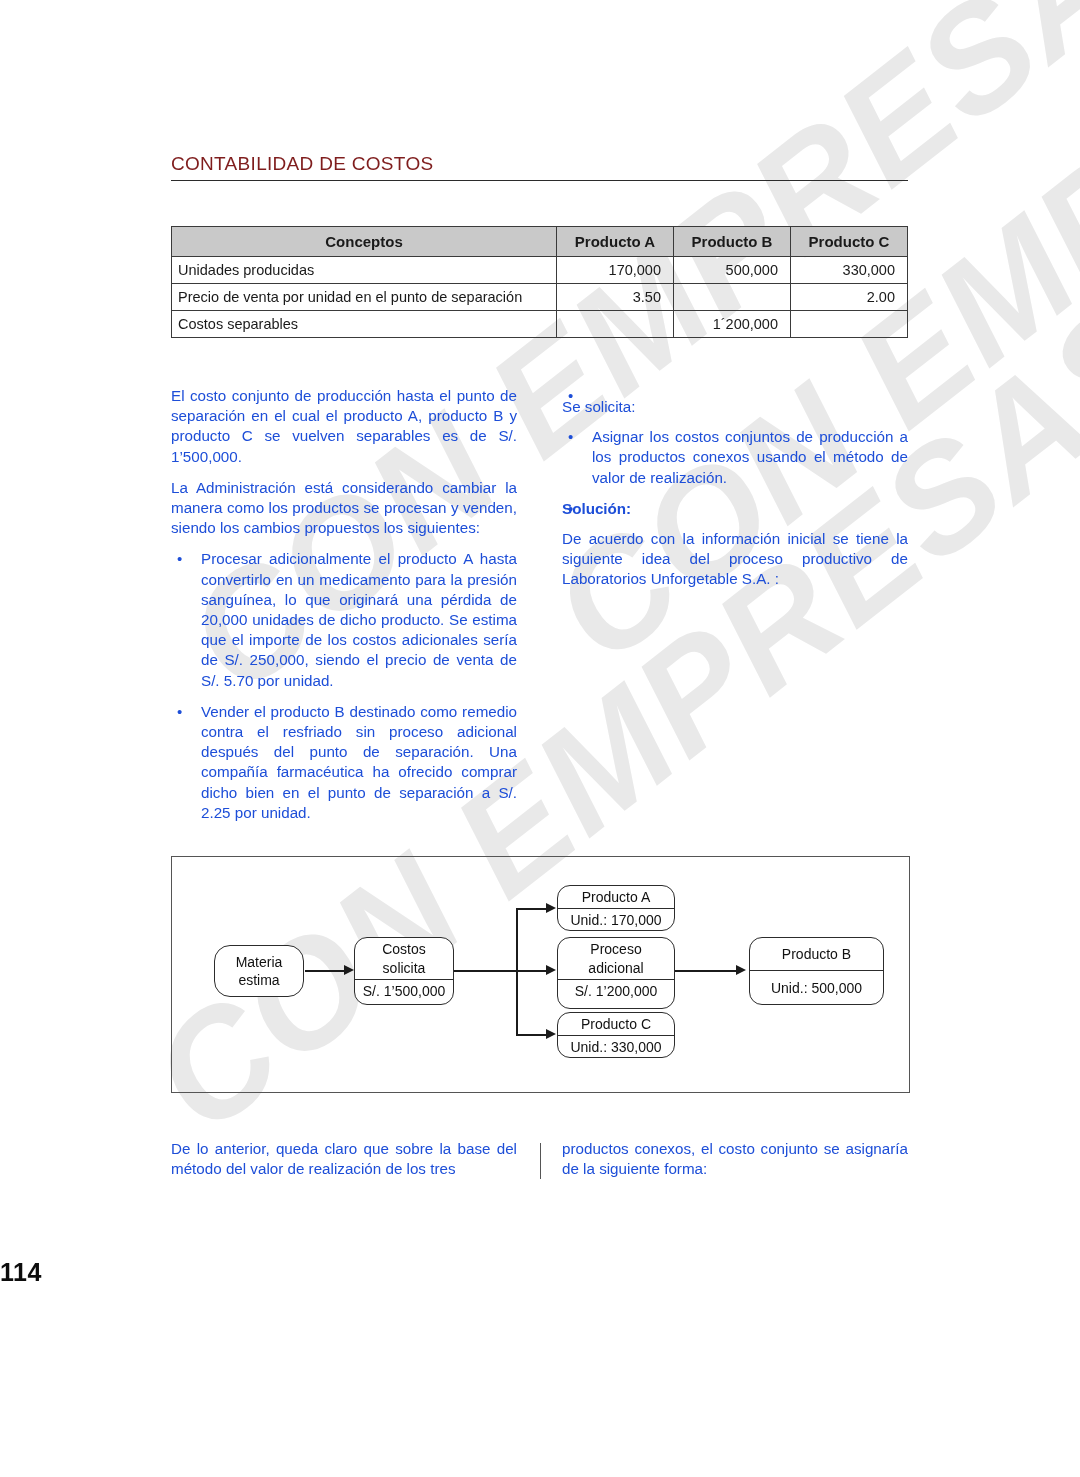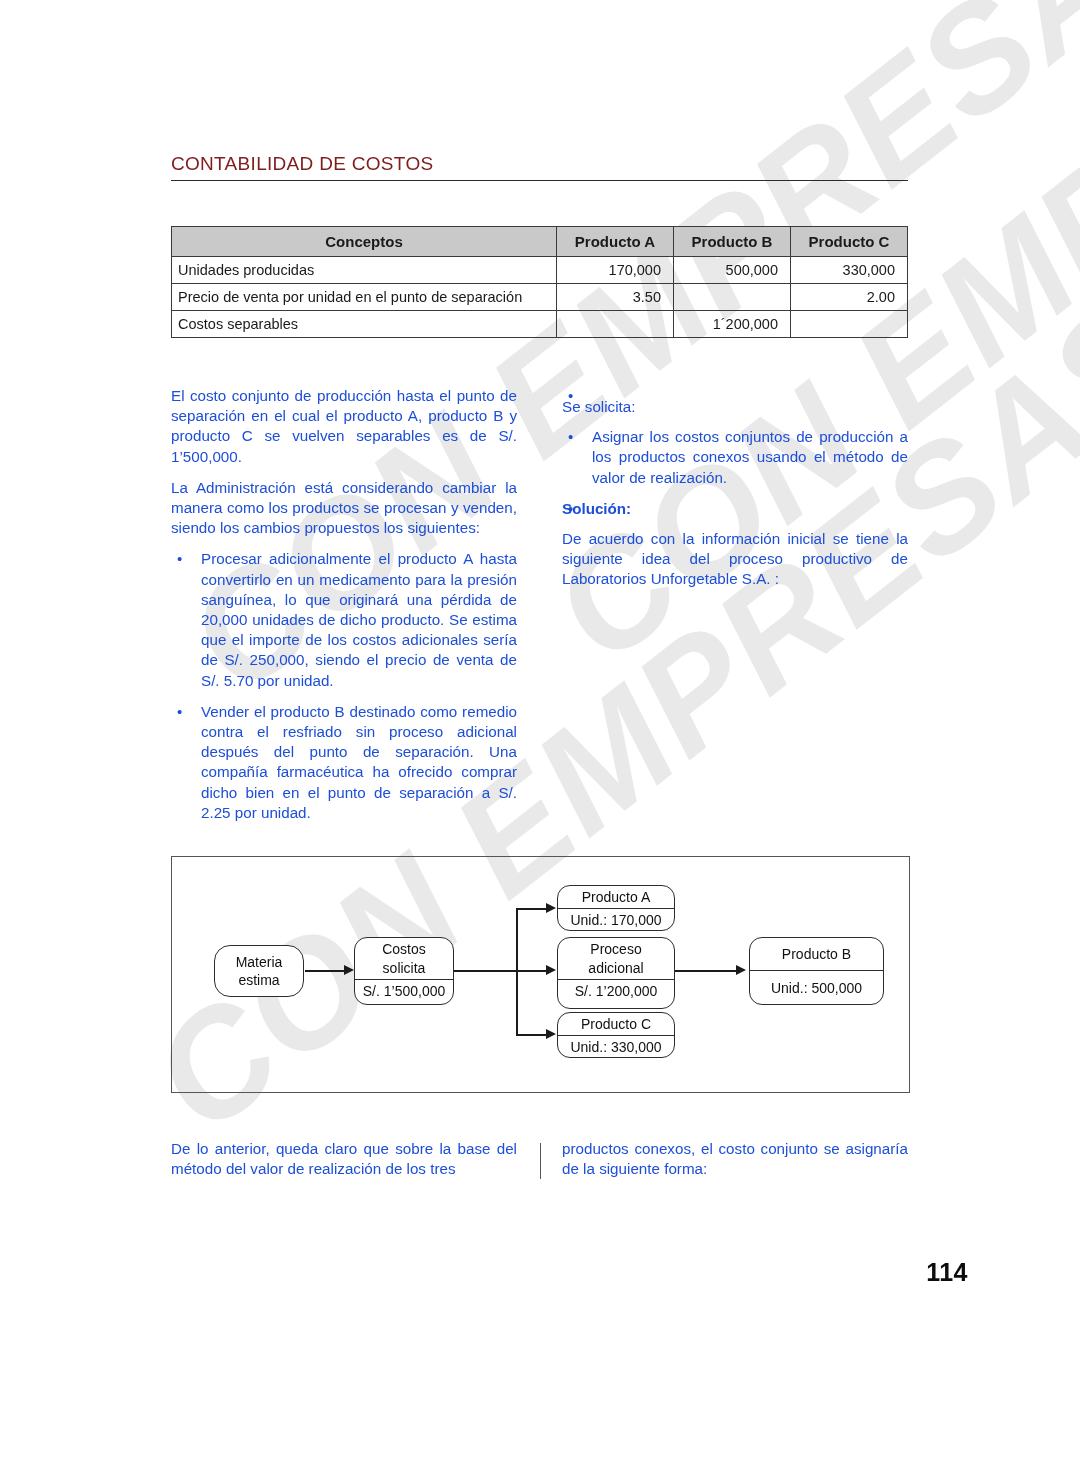--- a/index.html
+++ b/index.html
@@ -235,21 +235,21 @@
     height: 36px;
     background: #555;
   }
 
   
   .folio {
     position: absolute;
     left: 0;
     top: 1258px;
     width: 968px;
-    text-align: right;
+    text-align: left;
     font-size: 25px;
     font-weight: bold;
     letter-spacing: 0.5px;
     color: #0d0d0d;
   }
 
   .clearfix::after { content: ""; display: table; clear: both; }
 </style>
 </head>
 <body>

